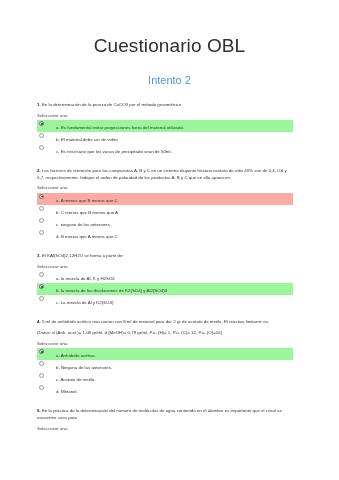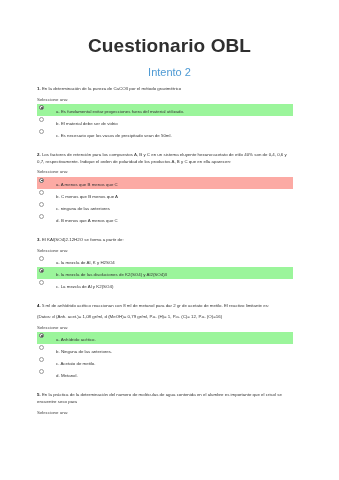--- a/index.html
+++ b/index.html
@@ -17,33 +17,33 @@
   .page {
     position: relative;
     width: 339px;
     height: 480px;
     background: #ffffff;
     box-sizing: border-box;
   }
   .doc-title {
     text-align: center;
     font-size: 19px;
-    font-weight: 700;
+    font-weight: 400;
     color: #2f2f2f;
     letter-spacing: 0.1px;
     margin: 0;
     padding-top: 36px;
     line-height: 1.1;
   }
   .doc-subtitle {
     text-align: center;
     font-size: 11px;
     font-weight: 400;
     color: #4e9ad4;
-    margin: 0;
+    margin: 8px;
     padding-top: 9px;
     padding-bottom: 2px;
     line-height: 1.1;
   }
   .content {
     padding: 6px 46px 0 37px;
   }
   .question-block {
     margin-bottom: 9px;
   }

